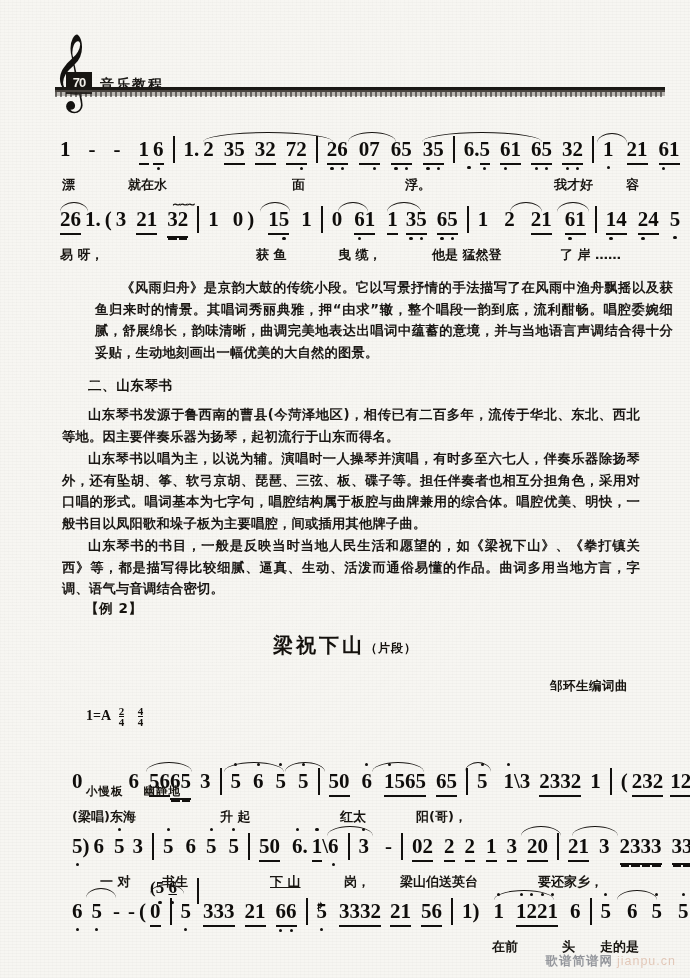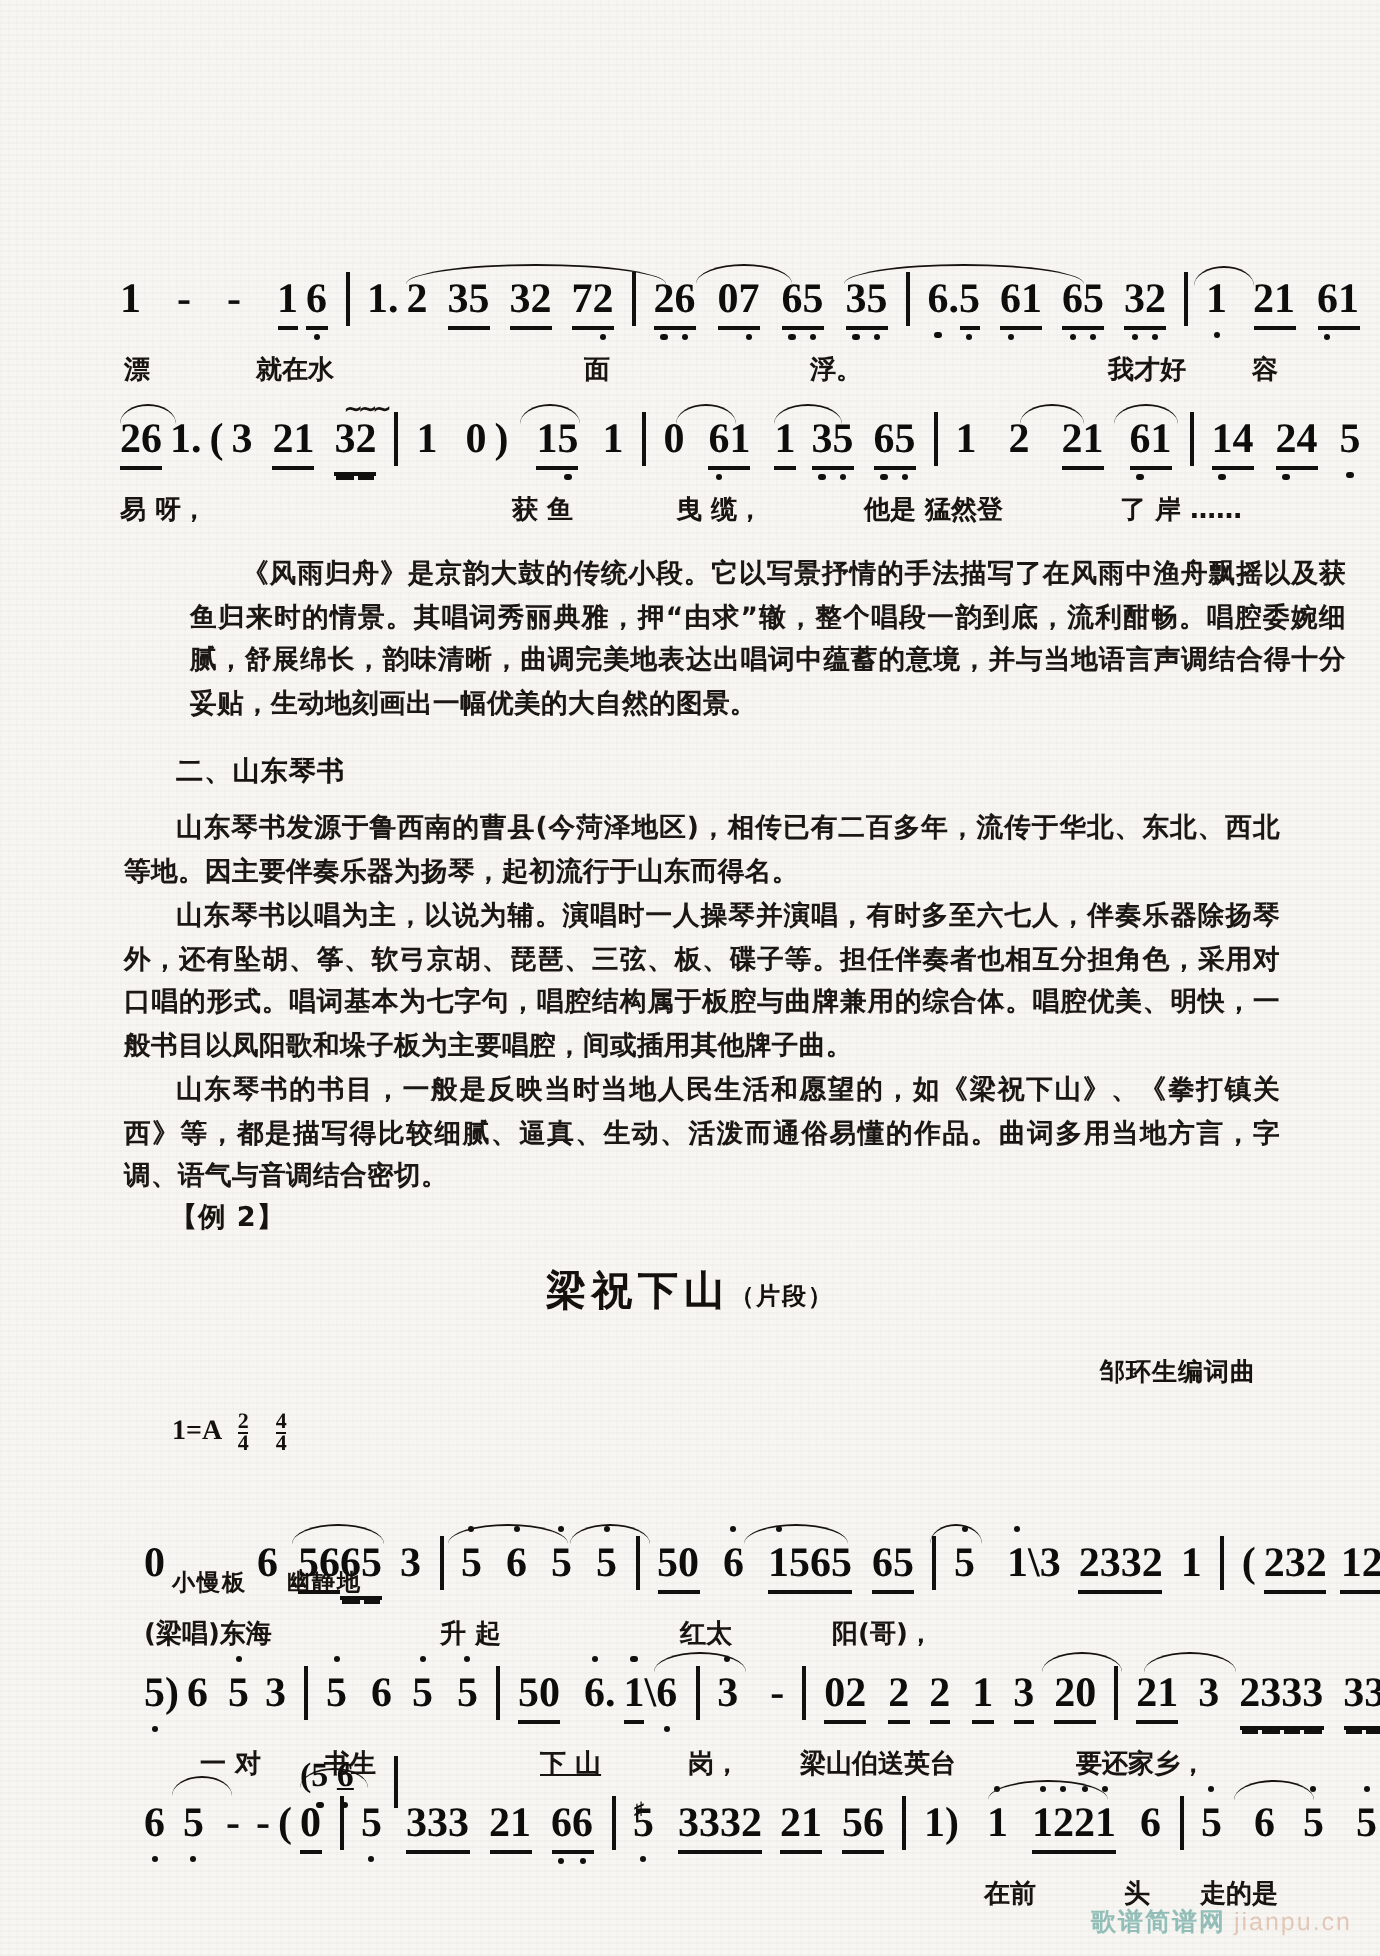--- a/index.html
+++ b/index.html
@@ -101,28 +101,34 @@
   .frac b{display:block;}
   .frac .den{border-top:1.6px solid #14110d;}
   .tempo{position:absolute;left:86px;font-size:11.5px;font-weight:bold;
     color:#17140f;font-family:"DejaVu Sans",sans-serif;letter-spacing:1px;}
 
   
   .wm{
     position:absolute;right:14px;bottom:8px;
     font-size:12.5px;letter-spacing:1px;opacity:.42;
   }
-  .wm .cn{color:#0f766e;font-weight:bold;font-family:"DejaVu Sans",sans-serif;}
+  .wm .cn{color:#0f172a;font-weight:bold;font-family:"DejaVu Sans",sans-serif;}
   .wm .en{color:#c98a6a;font-family:"Liberation Sans",sans-serif;margin-left:4px;}
 </style>
 </head>
 <body>
 
 <div class="page">
 
+  <div class="header">
+    <div class="clef">𝄞</div>
+    <div class="pagenum">70</div>
+    <div class="hdr-title">音乐教程</div>
+    <div class="hdr-rule"></div>
+  </div>
 
   <div class="stave" style="top:136px;">
     <div class="nline">
       <span class="n">1</span><span class="sp" style="width:14px"></span>
       <span class="n">-</span><span class="sp" style="width:14px"></span>
       <span class="n">-</span><span class="sp" style="width:14px"></span>
       <span class="n u1">1</span>
       <span class="n u1 dl">6</span>
       <span class="bar"></span>
       <span class="n">1</span><span class="n">.</span>

